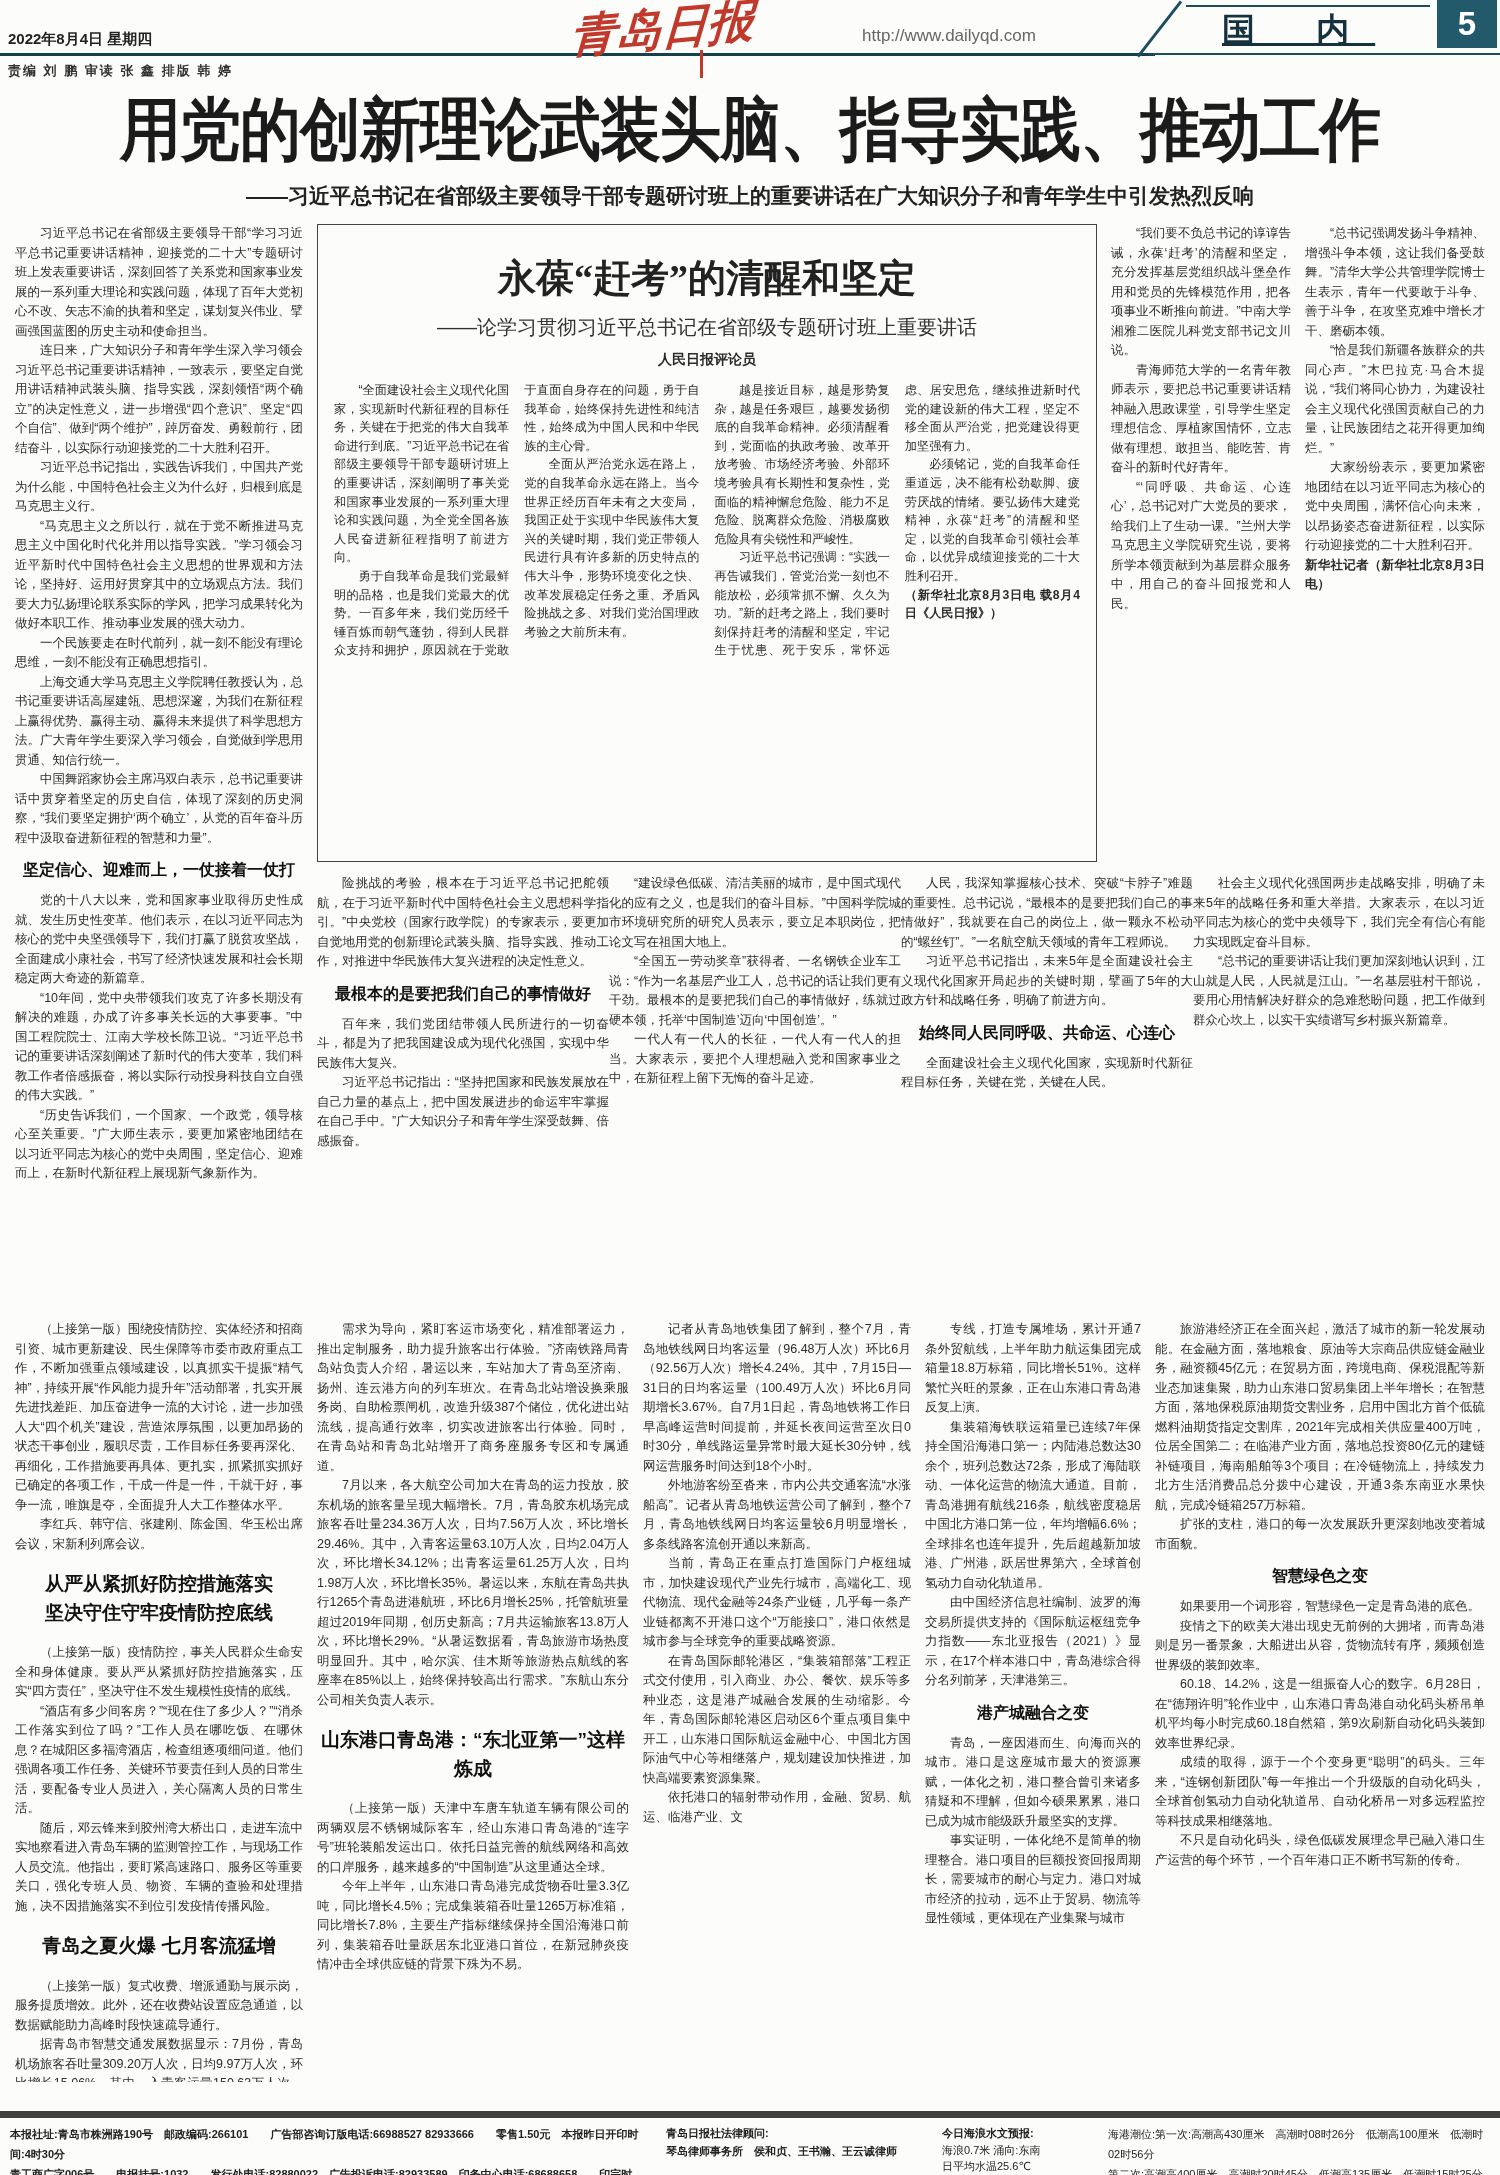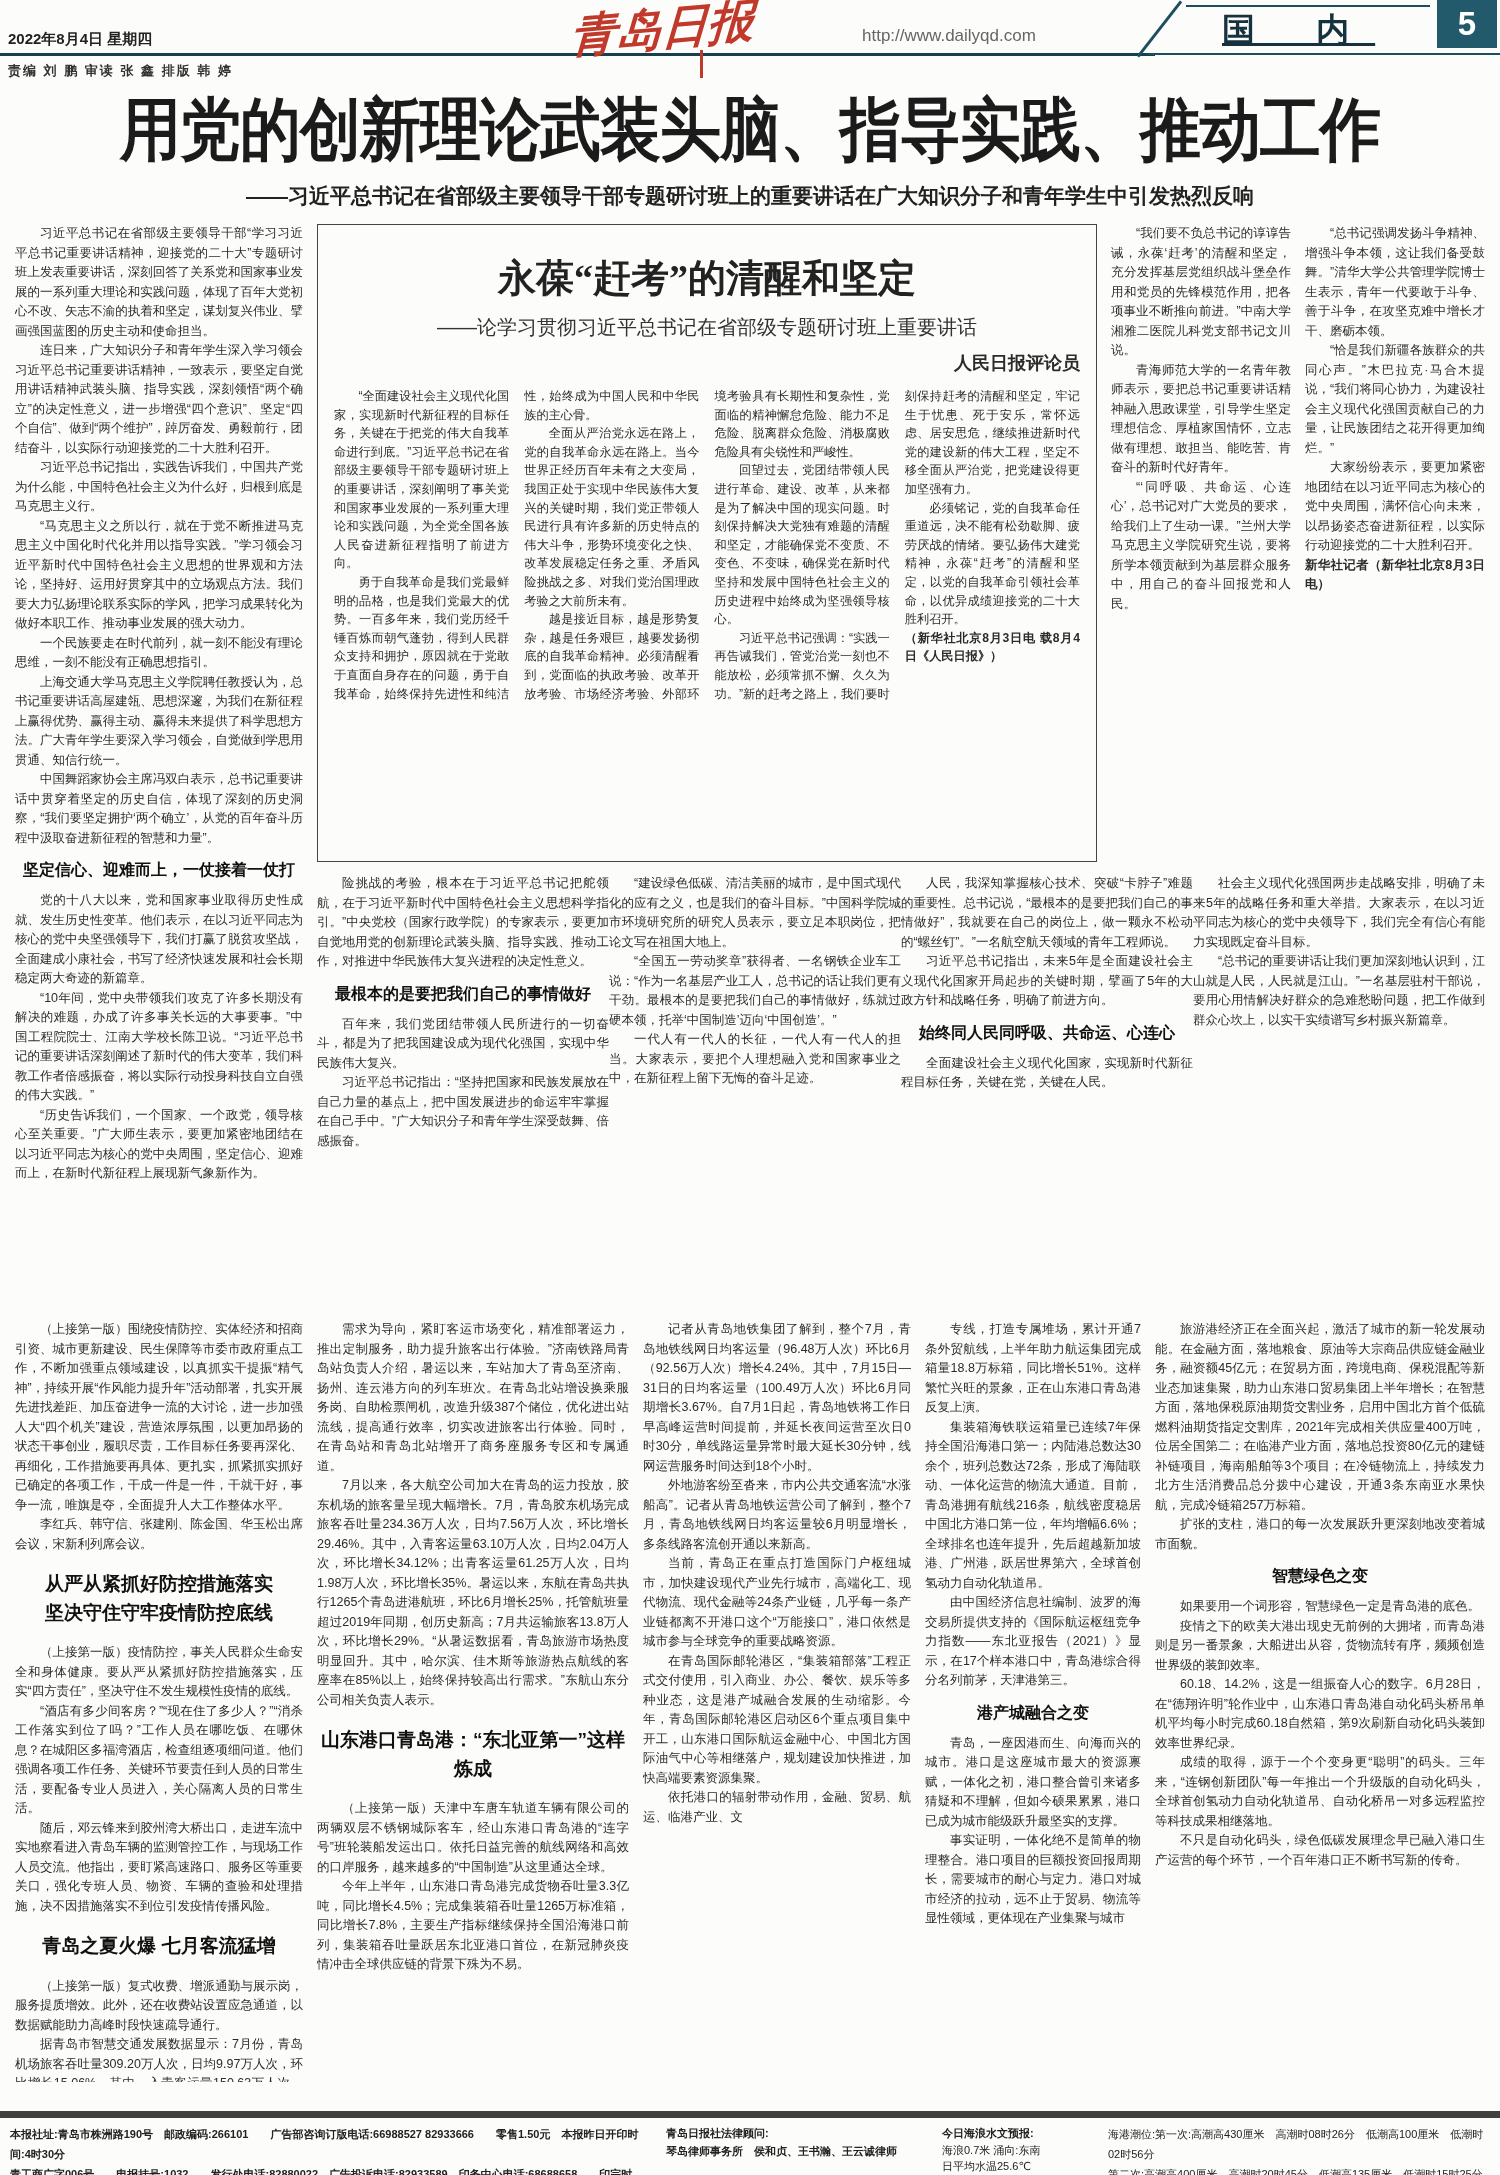--- a/index.html
+++ b/index.html
@@ -32,21 +32,21 @@
   .subhead{font-weight:bold;font-size:16px;color:#111;text-align:center;margin:10px 0;line-height:1.45;}
   
   .upper{display:flex;gap:14px;padding:0 15px;height:1086px;}
   .col-left{width:288px;flex:none;overflow:hidden;}
   .up-right{flex:1;display:flex;flex-direction:column;min-width:0;}
   .row1{display:flex;gap:14px;height:638px;}
   .editorial-box{width:780px;flex:none;border:1px solid #444;padding:14px 16px;box-sizing:border-box;overflow:hidden;}
   .editorial-box .ttl{text-align:center;font-family:"Liberation Serif","DejaVu Serif",serif;
                       font-size:38px;font-weight:bold;color:#222;margin:14px 0 10px 0;}
   .editorial-box .sttl{text-align:center;font-size:20px;color:#333;margin-bottom:10px;}
-  .editorial-box .byline{text-align:right;font-size:18px;font-weight:bold;margin-bottom:12px;}
+  .editorial-box .byline{text-align:center;font-size:14px;font-weight:bold;margin-bottom:12px;}
   .box-text{column-count:4;column-gap:15px;height:436px;overflow:hidden;font-size:12.2px;line-height:18.6px;}
   .right-cols{flex:1;column-count:2;column-gap:14px;overflow:hidden;}
   .below-box{display:flex;gap:0;margin-top:12px;flex:1;min-height:0;}
   .below-box .bcol{flex:1;overflow:hidden;}
   .ender{text-align:right;font-weight:bold;text-indent:0 !important;}
   
   .lower{display:flex;gap:14px;padding:0 15px;margin-top:10px;height:762px;}
   .lower .lcol{overflow:hidden;}
   .lc1{width:288px;flex:none;}
   .lc2{width:312px;flex:none;}
@@ -118,21 +118,20 @@
         <div class="editorial-box">
           <div class="ttl">永葆“赶考”的清醒和坚定</div>
           <div class="sttl">——论学习贯彻习近平总书记在省部级专题研讨班上重要讲话</div>
           <div class="byline">人民日报评论员</div>
           <div class="box-text body">
             <div>
                 <p>“全面建设社会主义现代化国家，实现新时代新征程的目标任务，关键在于把党的伟大自我革命进行到底。”习近平总书记在省部级主要领导干部专题研讨班上的重要讲话，深刻阐明了事关党和国家事业发展的一系列重大理论和实践问题，为全党全国各族人民奋进新征程指明了前进方向。</p>
                 <p>勇于自我革命是我们党最鲜明的品格，也是我们党最大的优势。一百多年来，我们党历经千锤百炼而朝气蓬勃，得到人民群众支持和拥护，原因就在于党敢于直面自身存在的问题，勇于自我革命，始终保持先进性和纯洁性，始终成为中国人民和中华民族的主心骨。</p>
                 <p>全面从严治党永远在路上，党的自我革命永远在路上。当今世界正经历百年未有之大变局，我国正处于实现中华民族伟大复兴的关键时期，我们党正带领人民进行具有许多新的历史特点的伟大斗争，形势环境变化之快、改革发展稳定任务之重、矛盾风险挑战之多、对我们党治国理政考验之大前所未有。</p>
                 <p>越是接近目标，越是形势复杂，越是任务艰巨，越要发扬彻底的自我革命精神。必须清醒看到，党面临的执政考验、改革开放考验、市场经济考验、外部环境考验具有长期性和复杂性，党面临的精神懈怠危险、能力不足危险、脱离群众危险、消极腐败危险具有尖锐性和严峻性。</p>
-                <p>回望过去，党团结带领人民进行革命、建设、改革，从来都是为了解决中国的现实问题。时刻保持解决大党独有难题的清醒和坚定，才能确保党不变质、不变色、不变味，确保党在新时代坚持和发展中国特色社会主义的历史进程中始终成为坚强领导核心。</p>
                 <p>习近平总书记强调：“实践一再告诫我们，管党治党一刻也不能放松，必须常抓不懈、久久为功。”新的赶考之路上，我们要时刻保持赶考的清醒和坚定，牢记生于忧患、死于安乐，常怀远虑、居安思危，继续推进新时代党的建设新的伟大工程，坚定不移全面从严治党，把党建设得更加坚强有力。</p>
                 <p>必须铭记，党的自我革命任重道远，决不能有松劲歇脚、疲劳厌战的情绪。要弘扬伟大建党精神，永葆“赶考”的清醒和坚定，以党的自我革命引领社会革命，以优异成绩迎接党的二十大胜利召开。</p>
               </div>
             <p class="ender">（新华社北京8月3日电 载8月4日《人民日报》）</p>
           </div>
         </div>
         <div class="right-cols body bt">
           <div>
               <p>“我们要不负总书记的谆谆告诫，永葆‘赶考’的清醒和坚定，充分发挥基层党组织战斗堡垒作用和党员的先锋模范作用，把各项事业不断推向前进。”中南大学湘雅二医院儿科党支部书记文川说。</p>
               <p>青海师范大学的一名青年教师表示，要把总书记重要讲话精神融入思政课堂，引导学生坚定理想信念、厚植家国情怀，立志做有理想、敢担当、能吃苦、肯奋斗的新时代好青年。</p>

